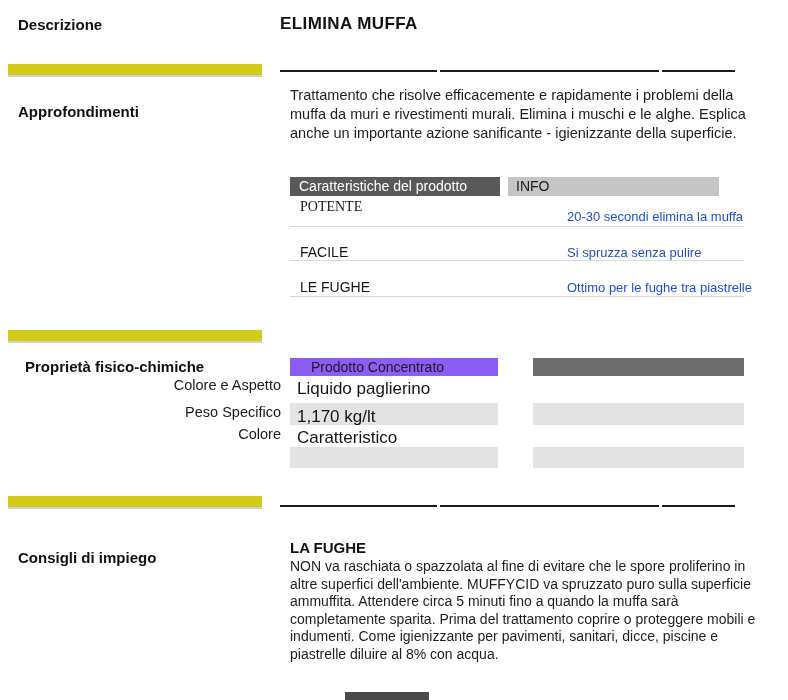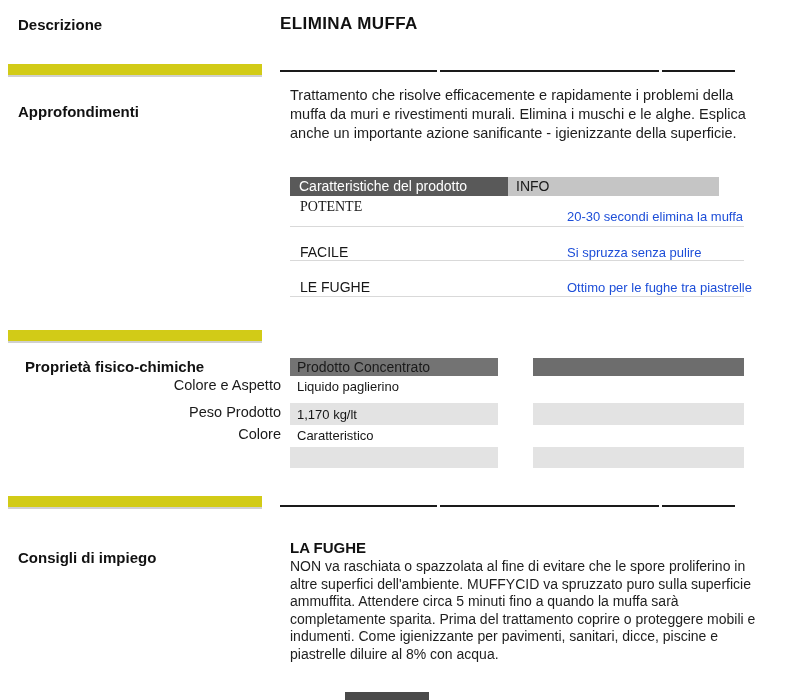--- a/index.html
+++ b/index.html
@@ -14,52 +14,52 @@
     background:#d2cb17;box-shadow:0 2px 0 rgba(120,120,120,0.35);
   }
   .rule{position:absolute;left:280px;display:flex;gap:3px;}
   .rule span{display:block;height:2px;background:#1a1a1a;}
   .rule .s1{width:157px;}
   .rule .s2{width:219px;}
   .rule .s3{width:73px;}
   .page-title{font-weight:bold;font-size:17px;letter-spacing:0.4px;color:#111;}
   .para{font-size:14.5px;line-height:19px;color:#1e1e1e;}
   .t1-header-dark{
-    position:absolute;left:290px;width:227px;height:19px;background:#595959;
+    position:absolute;left:290px;width:210px;height:19px;background:#595959;
     color:#ffffff;font-size:14px;line-height:19px;padding-left:9px;box-sizing:border-box;
   }
   .t1-header-light{
     position:absolute;left:508px;width:211px;height:19px;background:#c5c5c5;
     color:#1a1a1a;font-size:14px;line-height:19px;padding-left:8px;box-sizing:border-box;
   }
   .t1-name{position:absolute;left:300px;font-size:14px;color:#161616;}
   .t1-info{position:absolute;left:567px;font-size:13px;color:#1d4ed8;}
   .t1-sep{position:absolute;left:290px;width:454px;height:1px;background:#d9d9d9;}
   .prop-label{position:absolute;left:0;width:281px;text-align:right;font-size:14.5px;color:#1a1a1a;}
-  .t2-cell-text{font-size:13px;color:#161616;}
+  .t2-cell-text{font-size:17px;color:#161616;}
   .t2-gray-left{position:absolute;left:290px;width:208px;background:#e3e3e3;}
   .t2-gray-right{position:absolute;left:533px;width:211px;background:#e3e3e3;}
   .consigli-heading{font-weight:bold;font-size:15px;color:#111;}
   .consigli-body{font-size:14px;line-height:17.5px;color:#1e1e1e;}
 </style>
 </head>
 <body>
 
 <div class="abs section-label" style="left:18px;top:16px;">Descrizione</div>
 
 <div class="accent-bar" style="top:64px;"></div>
 
 <div class="abs section-label" style="left:18px;top:103px;">Approfondimenti</div>
 
 <div class="accent-bar" style="top:330px;"></div>
 
 <div class="abs section-label" style="left:25px;top:358px;font-size:15px;">Proprietà fisico-chimiche</div>
 
 <div class="prop-label" style="top:377px;">Colore e Aspetto</div>
-<div class="prop-label" style="top:404px;">Peso Prodotto</div>
+<div class="prop-label" style="top:404px;">Peso Specifico</div>
 <div class="prop-label" style="top:426px;">Colore</div>
 
 <div class="accent-bar" style="top:496px;"></div>
 
 <div class="abs section-label" style="left:18px;top:549px;">Consigli di impiego</div>
 
 <div class="abs page-title" style="left:280px;top:14px;">ELIMINA MUFFA</div>
 
 <div class="rule" style="top:70px;">
   <span class="s1"></span>
@@ -77,22 +77,22 @@
 <div class="t1-sep" style="top:226px;"></div>
 
 <div class="t1-name" style="top:244px;">FACILE</div>
 <div class="t1-info" style="top:245px;">Si spruzza senza pulire</div>
 <div class="t1-sep" style="top:260px;"></div>
 
 <div class="t1-name" style="top:279px;">LE FUGHE</div>
 <div class="t1-info" style="top:280px;">Ottimo per le fughe tra piastrelle</div>
 <div class="t1-sep" style="top:296px;"></div>
 
-<div class="abs" style="left:290px;top:358px;width:208px;height:18px;background:#737373;
-     font-size:14px;line-height:18px;padding-left:7px;box-sizing:border-box;color:#1a1a1a;">Prodotto Concentrato</div>
+<div class="abs" style="left:290px;top:358px;width:208px;height:18px;background:#8b5cf6;
+     font-size:14px;line-height:18px;padding-left:21px;box-sizing:border-box;color:#1a1a1a;">Prodotto Concentrato</div>
 <div class="abs" style="left:533px;top:358px;width:211px;height:18px;background:#6d6d6d;"></div>
 
 <div class="abs t2-cell-text" style="left:297px;top:379px;">Liquido paglierino</div>
 
 <div class="t2-gray-left" style="top:403px;height:22px;"></div>
 <div class="t2-gray-right" style="top:403px;height:22px;"></div>
 <div class="abs t2-cell-text" style="left:297px;top:407px;">1,170 kg/lt</div>
 
 <div class="abs t2-cell-text" style="left:297px;top:428px;">Caratteristico</div>
 

